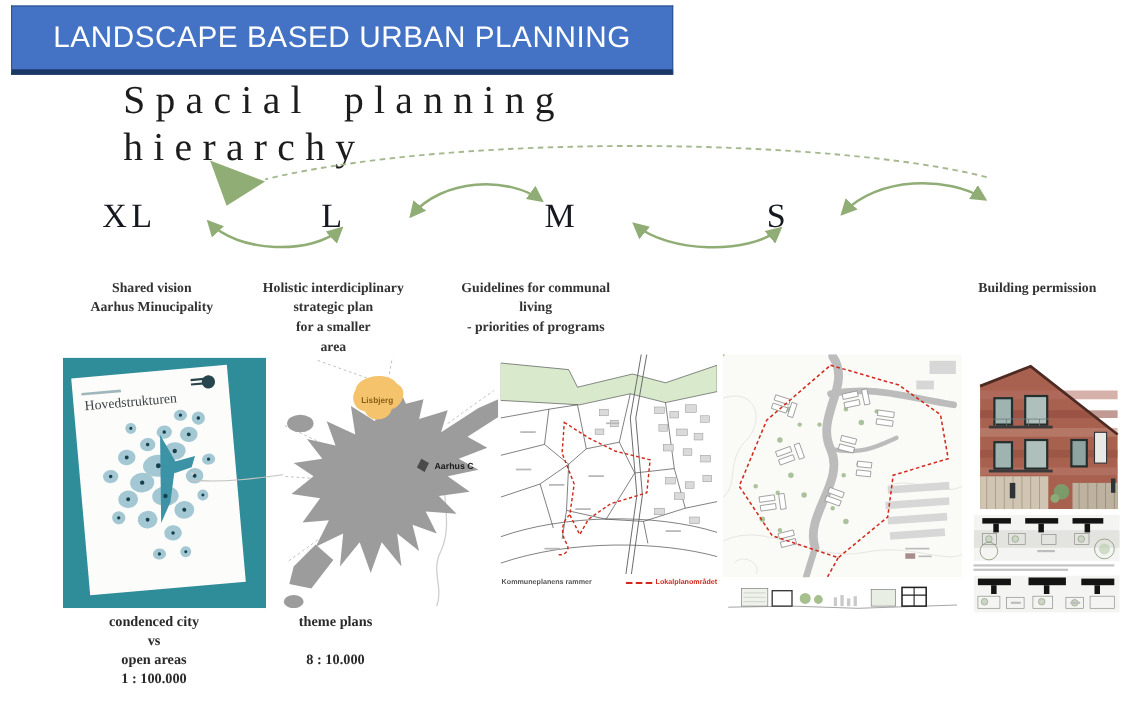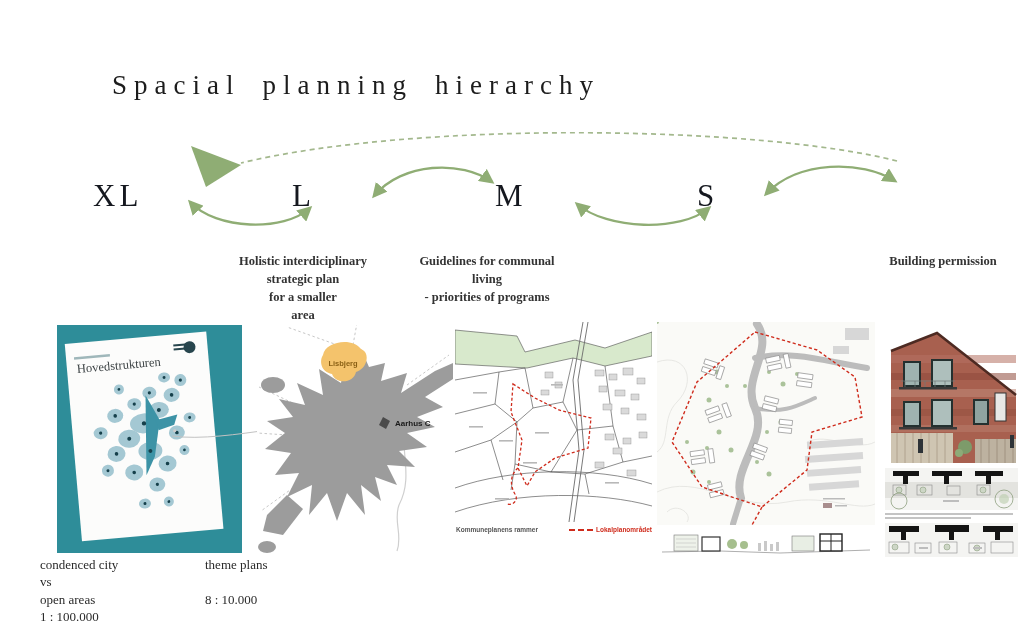--- a/index.html
+++ b/index.html
@@ -7,48 +7,51 @@
           font-family:"Liberation Serif",serif;color:#222;}
   .abs{position:absolute;}
 
   
   .banner{left:10px;top:5px;width:600px;height:57px;background:#4472c4;
           border:1px solid #2e5395;border-bottom:5px solid #1b3764;
           display:flex;align-items:center;justify-content:center;}
   .banner span{font-family:"Liberation Sans",sans-serif;font-size:27px;color:#ffffff;letter-spacing:.5px;}
 
   
-  .heading{left:112px;top:70px;width:520px;font-size:27px;color:#1c1c1c;
+  .heading{left:112px;top:70px;width:520px;font-size:36px;color:#1c1c1c;
            letter-spacing:.26em;word-spacing:.3em;font-weight:500;}
 
   
   .scale{top:178px;font-size:31px;letter-spacing:4px;color:#15181f;width:90px;}
 
   
   .desc{top:252px;font-size:12.5px;font-weight:600;line-height:1.45;color:#333333;
         text-align:center;white-space:pre-line;}
-  .cap{top:556px;font-size:13px;font-weight:400;line-height:1.33;color:#2a2a2a;
-       text-align:left;white-space:pre-line;}
+  .cap{top:556px;font-size:13px;font-weight:700;line-height:1.33;color:#2a2a2a;
+       text-align:center;white-space:pre-line;}
 
   .frame{overflow:hidden;}
   svg{display:block;}
 
   
   .m-cap{left:456px;top:526px;width:196px;display:flex;justify-content:space-between;align-items:center;
          font-family:"Liberation Sans",sans-serif;font-size:6.5px;font-weight:bold;color:#555;}
   .m-cap .legend{display:flex;align-items:center;gap:3px;}
   .dash-swatch{display:inline-block;width:24px;height:0;border-top:2px dashed #cf2b1c;}
 
   .fineprint{background:#c4c4c4;height:2px;}
 </style>
 </head>
 <body>
 
 <div id="canvas">
 
+  <div class="abs banner">
+    <span>LANDSCAPE BASED URBAN PLANNING</span>
+  </div>
 
   <div class="abs heading">Spacial planning hierarchy</div>
 
   <div class="abs scale" style="left:93px;">XL</div>
   <div class="abs scale" style="left:292px;">L</div>
   <div class="abs scale" style="left:495px;">M</div>
   <div class="abs scale" style="left:697px;">S</div>
 
   <svg class="abs" style="left:0;top:118px;" width="1024" height="132">
     <defs>
@@ -62,20 +65,22 @@
 
     <path d="M190,84 C216,112 284,114 310,90" fill="none" stroke="#8fad74" stroke-width="2.3" marker-start="url(#ah)" marker-end="url(#ah)"></path>
 
     <path d="M374,78 C402,44 462,42 492,64" fill="none" stroke="#8fad74" stroke-width="2.3" marker-start="url(#ah)" marker-end="url(#ah)"></path>
 
     <path d="M577,86 C607,112 681,114 709,90" fill="none" stroke="#8fad74" stroke-width="2.3" marker-start="url(#ah)" marker-end="url(#ah)"></path>
 
     <path d="M766,76 C798,42 862,42 895,63" fill="none" stroke="#8fad74" stroke-width="2.3" marker-start="url(#ah)" marker-end="url(#ah)"></path>
   </svg>
 
+  <div class="abs desc" style="left:38px;width:200px;">Shared vision
+Aarhus Minucipality</div>
   <div class="abs desc" style="left:203px;width:200px;">Holistic interdiciplinary
 strategic plan
 for a smaller
 area</div>
   <div class="abs desc" style="left:387px;width:200px;">Guidelines for communal
 living
 - priorities of programs</div>
   <div class="abs desc" style="left:845px;width:196px;">Building permission</div>
 
   <div class="abs frame" style="left:57px;top:325px;width:185px;height:228px;">

